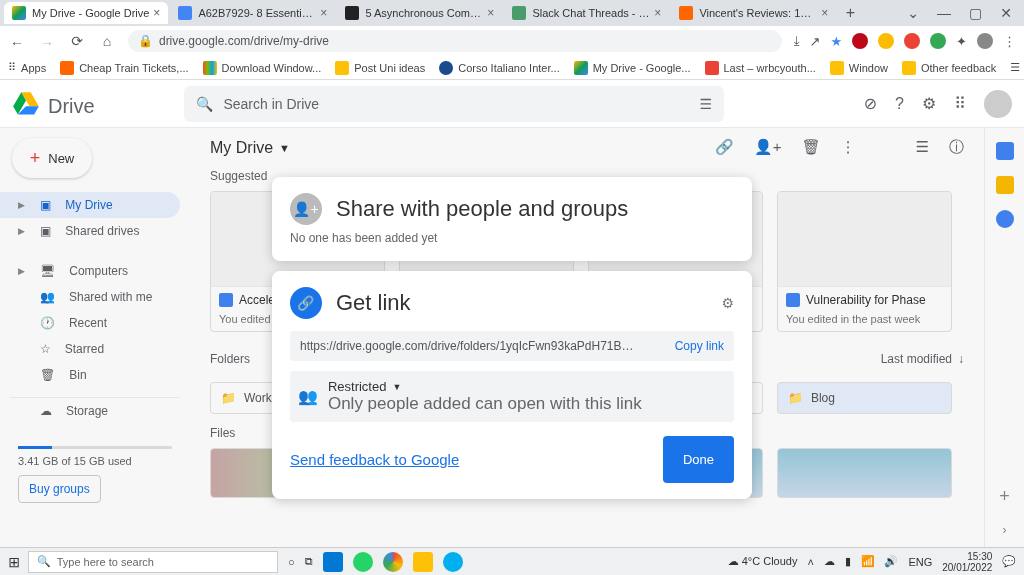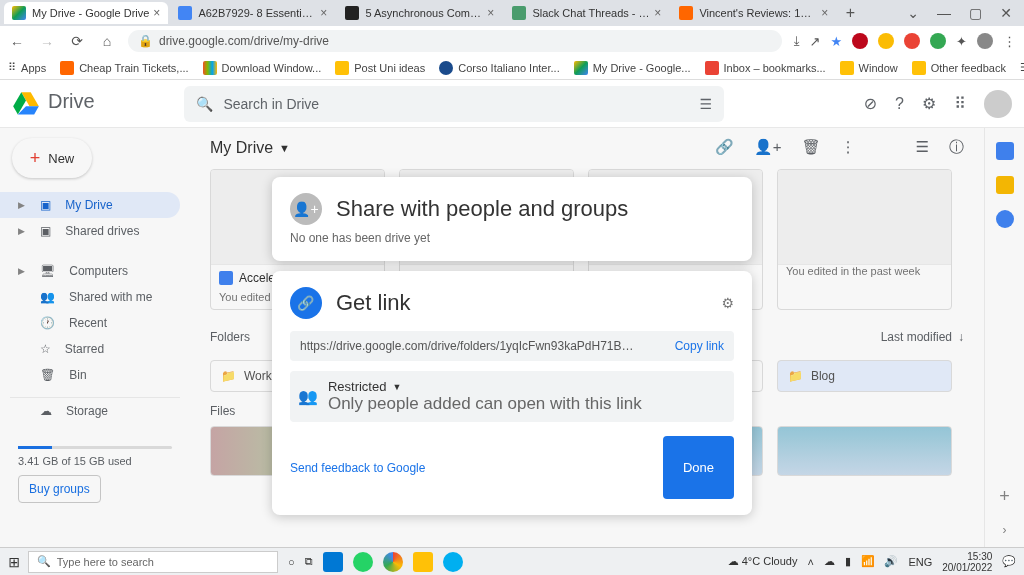--- a/index.html
+++ b/index.html
@@ -21,21 +21,21 @@
 .url-field { flex: 1; height: 22px; background: #f1f3f4; border-radius: 11px; display: flex; align-items: center; padding: 0 10px; font-size: 12px; color: #555; gap: 6px; }
 .url-icons { display: flex; gap: 10px; color: #555; font-size: 13px; align-items: center; }
 .ext-icon { width: 16px; height: 16px; border-radius: 50%; }
 
 .bookmarks { height: 24px; display: flex; align-items: center; padding: 0 8px; gap: 14px; font-size: 11px; color: #444; border-bottom: 1px solid #ddd; }
 .bm-item { display: flex; align-items: center; gap: 5px; white-space: nowrap; }
 .bm-fav { width: 14px; height: 14px; border-radius: 2px; }
 
 
 .drive-header { height: 48px; display: flex; align-items: center; padding: 0 12px; gap: 12px; border-bottom: 1px solid #e8e8e8; }
-.drive-logo { display: flex; align-items: flex-start; gap: 8px; width: 160px; }
+.drive-logo { display: flex; align-items: flex-end; gap: 8px; width: 160px; }
 .drive-logo-icon { width: 28px; height: 28px; }
 .drive-logo-text { font-size: 20px; color: #5f6368; }
 .search-box { flex: 1; max-width: 540px; height: 36px; background: #f1f3f4; border-radius: 6px; display: flex; align-items: center; padding: 0 12px; gap: 10px; color: #5f6368; font-size: 14px; }
 .search-box .sliders { margin-left: auto; }
 .header-icons { margin-left: auto; display: flex; gap: 18px; align-items: center; color: #5f6368; font-size: 16px; }
 .avatar { width: 28px; height: 28px; border-radius: 50%; background: #ccc; }
 
 
 .main { display: flex; height: calc(100% - 128px - 28px); position: relative; }
 .sidebar { width: 190px; padding: 10px 0; }
@@ -81,22 +81,22 @@
 .circle-icon { width: 32px; height: 32px; border-radius: 50%; background: #bbb; display: flex; align-items: center; justify-content: center; color: #fff; font-size: 14px; }
 .circle-icon.blue { background: #1a73e8; }
 .modal-title { font-size: 22px; color: #333; }
 .modal-sub { font-size: 12px; color: #666; margin-top: 6px; margin-left: 0; }
 .link-row { display: flex; align-items: center; background: #f1f3f4; border-radius: 4px; padding: 8px 10px; margin-top: 12px; font-size: 12px; color: #555; }
 .copy-link { margin-left: auto; color: #1a73e8; font-weight: 500; font-size: 12px; }
 .restricted { display: flex; align-items: center; gap: 10px; margin-top: 10px; background:#f1f3f4; padding:8px; border-radius:4px;}
 .restricted-title { font-size: 13px; color: #333; display: flex; align-items: center; gap: 6px; }
 .restricted-sub { font-size: 17px; color: #666; }
 .modal-foot { display: flex; align-items: center; margin-top: 14px; }
-.feedback { font-size: 12px; color: #1a73e8; }
-.done-btn { margin-left: auto; background: #1a73e8; color: #fff; padding: 24px 20px; border-radius: 4px; font-size: 13px; }
+.feedback { font-size: 15px; color: #1a73e8; text-decoration: underline; }
+.done-btn { margin-left: auto; background: #1a73e8; color: #fff; padding: 16px 20px; border-radius: 4px; font-size: 13px; }
 .gear-small { margin-left: auto; color: #777; font-size: 14px; }
 
 
 .taskbar { position: absolute; bottom: 0; left: 0; right: 0; height: 28px; background: #eef0f2; border-top: 1px solid #ccc; display: flex; align-items: center; font-size: 11px; color: #333; }
 .start { width: 28px; text-align: center; font-size: 14px; }
 .task-search { width: 250px; height: 22px; border: 1px solid #ccc; background: #fff; display: flex; align-items: center; padding: 0 8px; gap: 6px; font-size: 11px; color: #666; }
 .task-icons { display: flex; gap: 10px; margin-left: 10px; align-items: center; }
 .task-icon { width: 20px; height: 20px; border-radius: 3px; }
 .tray { margin-left: auto; display: flex; align-items: center; gap: 10px; padding-right: 8px; }
 .clock { text-align: right; line-height: 1.1; font-size: 10px; }
@@ -182,21 +182,21 @@
   <div class="bm-item">
       <div class="bm-fav" style="background:#1a4b8c;border-radius:50%"></div>
       <span>Corso Italiano Inter...</span>
     </div>
   <div class="bm-item">
       <div class="bm-fav" style="background:linear-gradient(135deg,#ffba00,#0f9d58,#4285f4)"></div>
       <span>My Drive - Google...</span>
     </div>
   <div class="bm-item">
       <div class="bm-fav" style="background:#ea4335"></div>
-      <span>Inbox – bookmarks...</span>
+      <span>Last – wrbcyouth...</span>
     </div>
   <div class="bm-item">
       <div class="bm-fav" style="background:#ffc107"></div>
       <span>Window</span>
     </div>
   <div class="bm-item" style="margin-left:auto">
       <div class="bm-fav" style="background:#ffc107"></div>
       <span>Other feedback</span>
     </div>
   <div class="bm-item">
@@ -293,20 +293,21 @@
       <div class="head-icons">
         <span>🔗</span>
         <span>👤+</span>
         <span>🗑</span>
         <span>⋮</span>
         <span style="width:20px"></span>
         <span>☰</span>
         <span>ⓘ</span>
       </div>
     </div>
+    <div class="section-label">Suggested</div>
     <div class="cards">
       <div class="card">
         <div class="card-prev"></div>
         <div class="card-foot">
             <div class="doc-icon"></div>
             <span>Accelerate</span>
           </div>
         <div class="card-meta">You edited it yes</div>
       </div>
       <div class="card">
@@ -316,20 +317,24 @@
           </div>
         </div>
       <div class="card">
           <div class="card-prev"></div>
           <div class="card-foot">
             <div class="doc-icon"></div>
           </div>
         </div>
       <div class="card">
         <div class="card-prev"></div>
+        <div class="card-foot">
+            <div class="doc-icon"></div>
+            <span>Vulnerability for Phase</span>
+          </div>
         <div class="card-meta">You edited in the past week</div>
       </div>
     </div>
     <div class="folders-head">
       <div class="section-label">Folders</div>
       <div class="sort">
           <span>Last modified</span>
           <span>↓</span>
         </div>
     </div>
@@ -368,21 +373,21 @@
   </div>
 </div>
 
 <div class="overlay"></div>
 <div class="modal">
   <div class="modal-card">
     <div class="modal-head">
       <div class="circle-icon">👤+</div>
       <div class="modal-title">Share with people and groups</div>
     </div>
-    <div class="modal-sub">No one has been drive yet</div>
+    <div class="modal-sub">No one has been added yet</div>
   </div>
   <div class="modal-card">
     <div class="modal-head">
       <div class="circle-icon blue">🔗</div>
       <div class="modal-title">Get link</div>
       <span class="gear-small">⚙</span>
     </div>
     <div class="link-row">
       <span style="overflow:hidden;text-overflow:ellipsis;white-space:nowrap;max-width:340px">https://drive.google.com/drive/folders/1yqIcFwn93kaPdH71BBzOqZLC4iu-r...</span>
       <span class="copy-link">Copy link</span>

